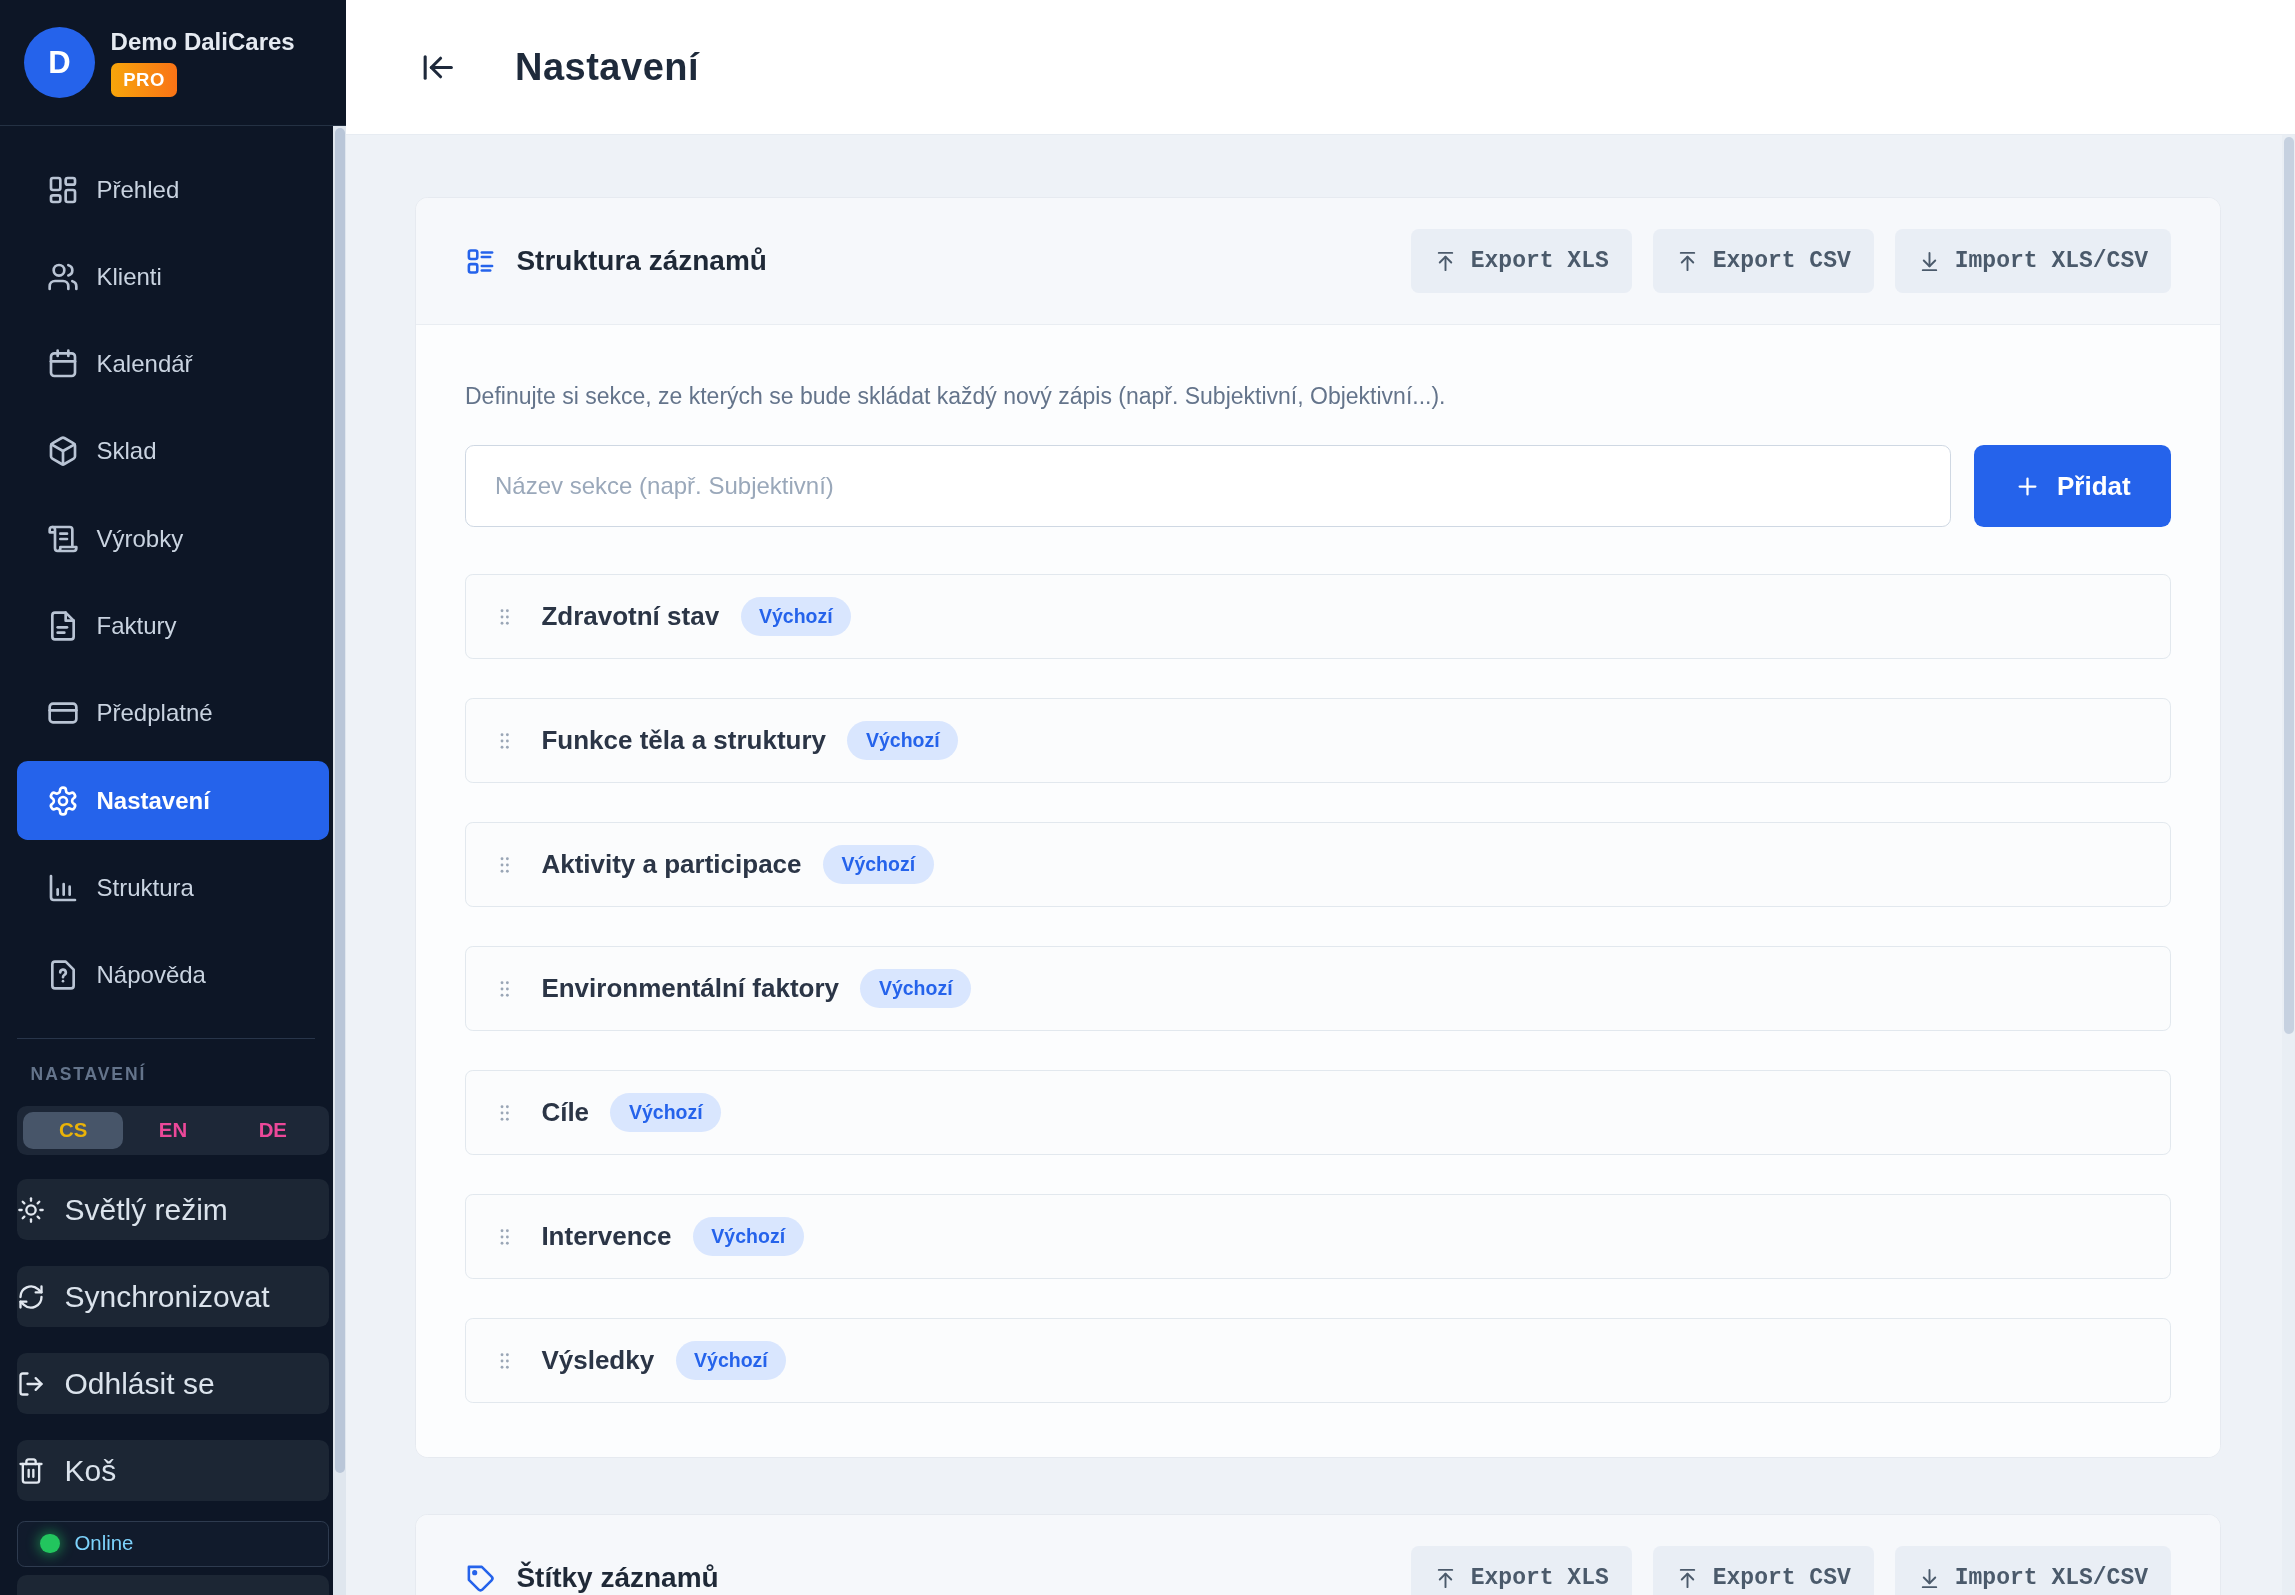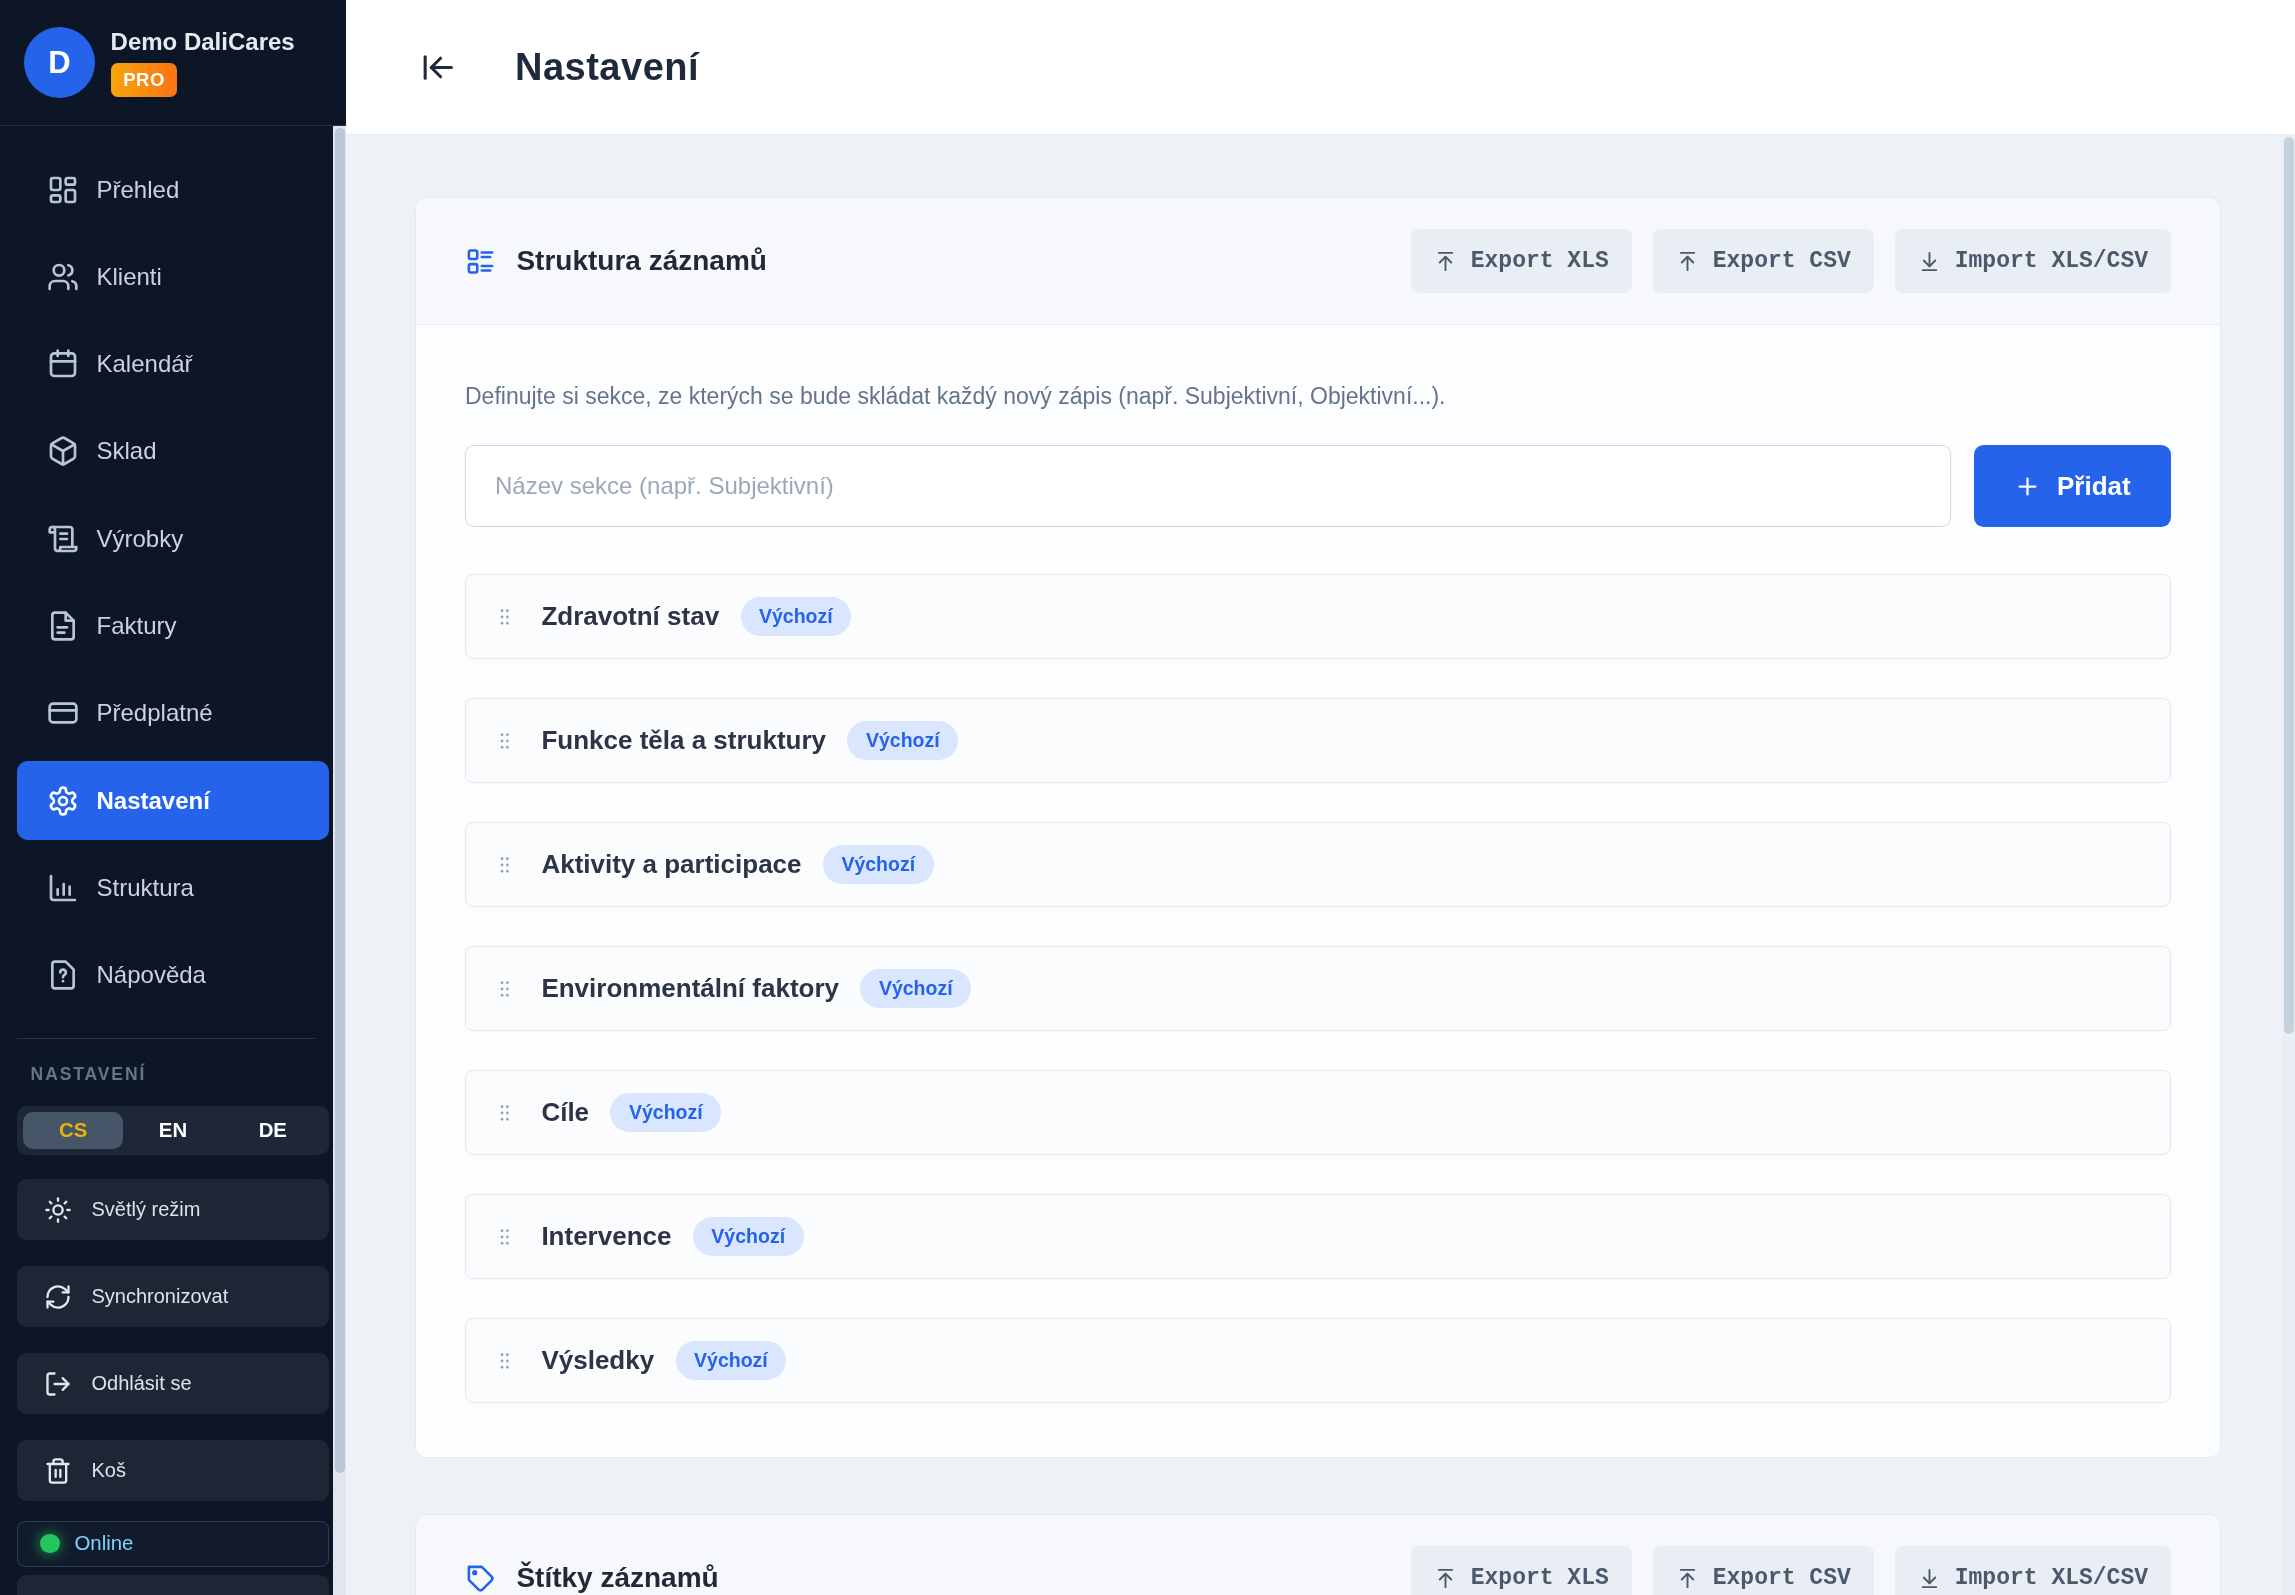--- a/index.html
+++ b/index.html
@@ -22,24 +22,24 @@
   .nav-item .ni-icon { width:32px; height:32px; color:#b9c4d4; flex:0 0 32px; }
   .nav-item .ni-label { margin-left:17.5px; font-size:24px; font-weight:500; color:#c9d3e0; }
   .nav-item.active { background:#2563eb; }
   .nav-item.active .ni-icon { color:#ffffff; }
   .nav-item.active .ni-label { color:#ffffff; font-weight:600; }
   .sb-divider { margin:23px 13.6px 0 0; border-top:1px solid #28354a; }
   .sb-section-label { margin:25px 0 0 13.6px; font-size:17.5px; font-weight:600; letter-spacing:1.9px; color:#64748b; }
   .lang-switch { margin-top:21.4px; height:49px; background:#1d2737; border-radius:9.7px; display:flex;
                  align-items:center; padding:6.3px; }
   .lang-opt { flex:1; height:100%; display:flex; align-items:center; justify-content:center;
-              font-size:20.4px; font-weight:700; color:#ffffff; border-radius:6.8px; cursor:pointer; }
+              font-size:20.4px; font-weight:700; color:#ec4899; border-radius:6.8px; cursor:pointer; }
   .lang-opt.active { background:#475569; color:#eab308;border-radius:10px; }
   .sb-btn { margin-top:26px; height:61px; width:100%; background:#1c2634; border:none; border-radius:9.7px;
-            display:flex; align-items:center; padding-left:27px; gap:19.5px; color:#dbe3ec; font-size:20px;
+            display:flex; align-items:center; gap:19.5px; color:#dbe3ec; font-size:30px;
             font-weight:500; cursor:pointer; font-family:inherit; }
   .sb-btn:first-of-type { margin-top:24px; }
   .sb-btn .sb-ico { width:28px; height:28px; color:#e2e8f0; flex:0 0 28px; }
   .online-box { margin-top:19.5px; height:46px; border:1.5px solid #2e3b4f; border-radius:7.8px; background:#111b2c;
                 display:flex; align-items:center; padding-left:22.4px; gap:14.6px; }
   .online-dot { width:19.5px; height:19.5px; border-radius:50%; background:#22c55e; box-shadow:0 0 11.7px 2.9px rgba(34,197,94,.45); }
   .online-label { font-size:20.4px; color:#7dd3fc; }
   .partial-box { margin-top:8.8px; height:29px; background:#1c2634; border-radius:9.7px 9.7px 0 0; }
   .sb-scrollbar { position:absolute; top:126px; right:0; bottom:0; width:13px; background:#dfe6ee; }
   .sb-scrollbar .thumb { position:absolute; top:1.5px; left:1.5px; right:1.5px; height:1345px; background:#b9c6d8; border-radius:5.8px; }

